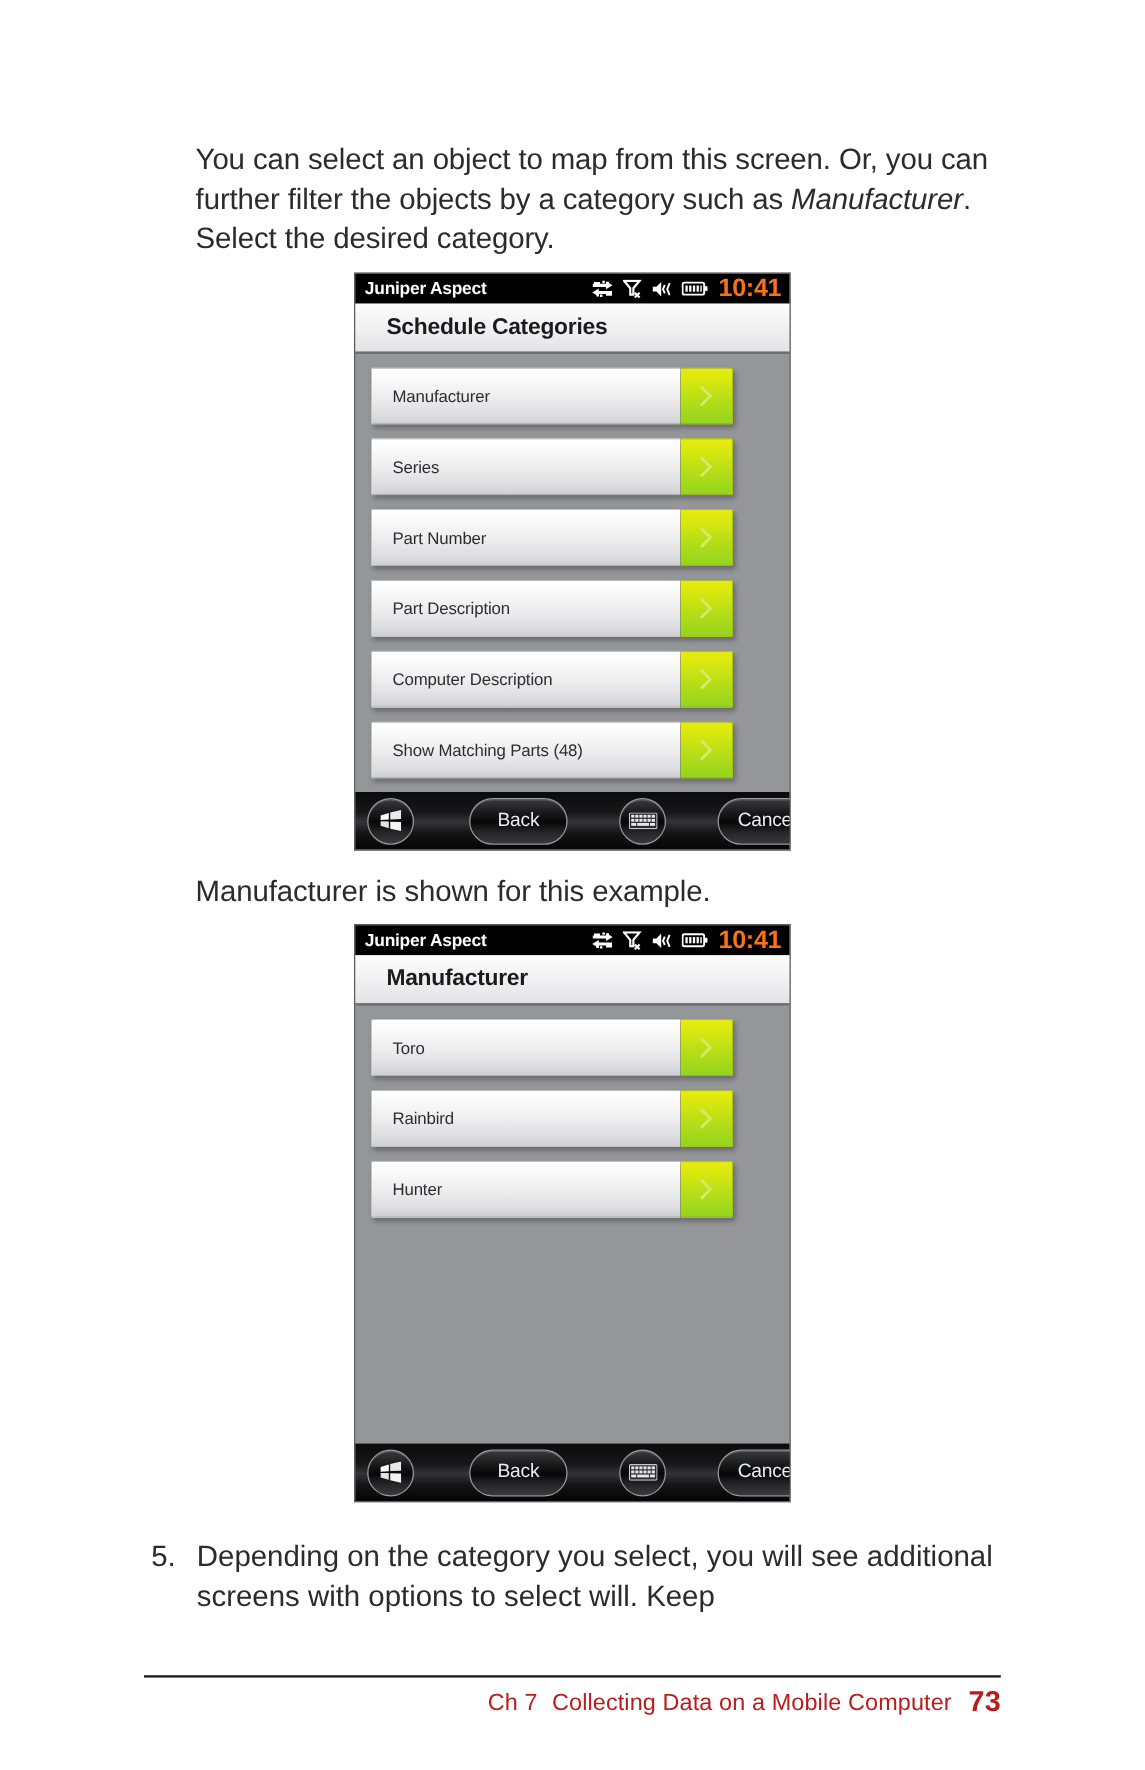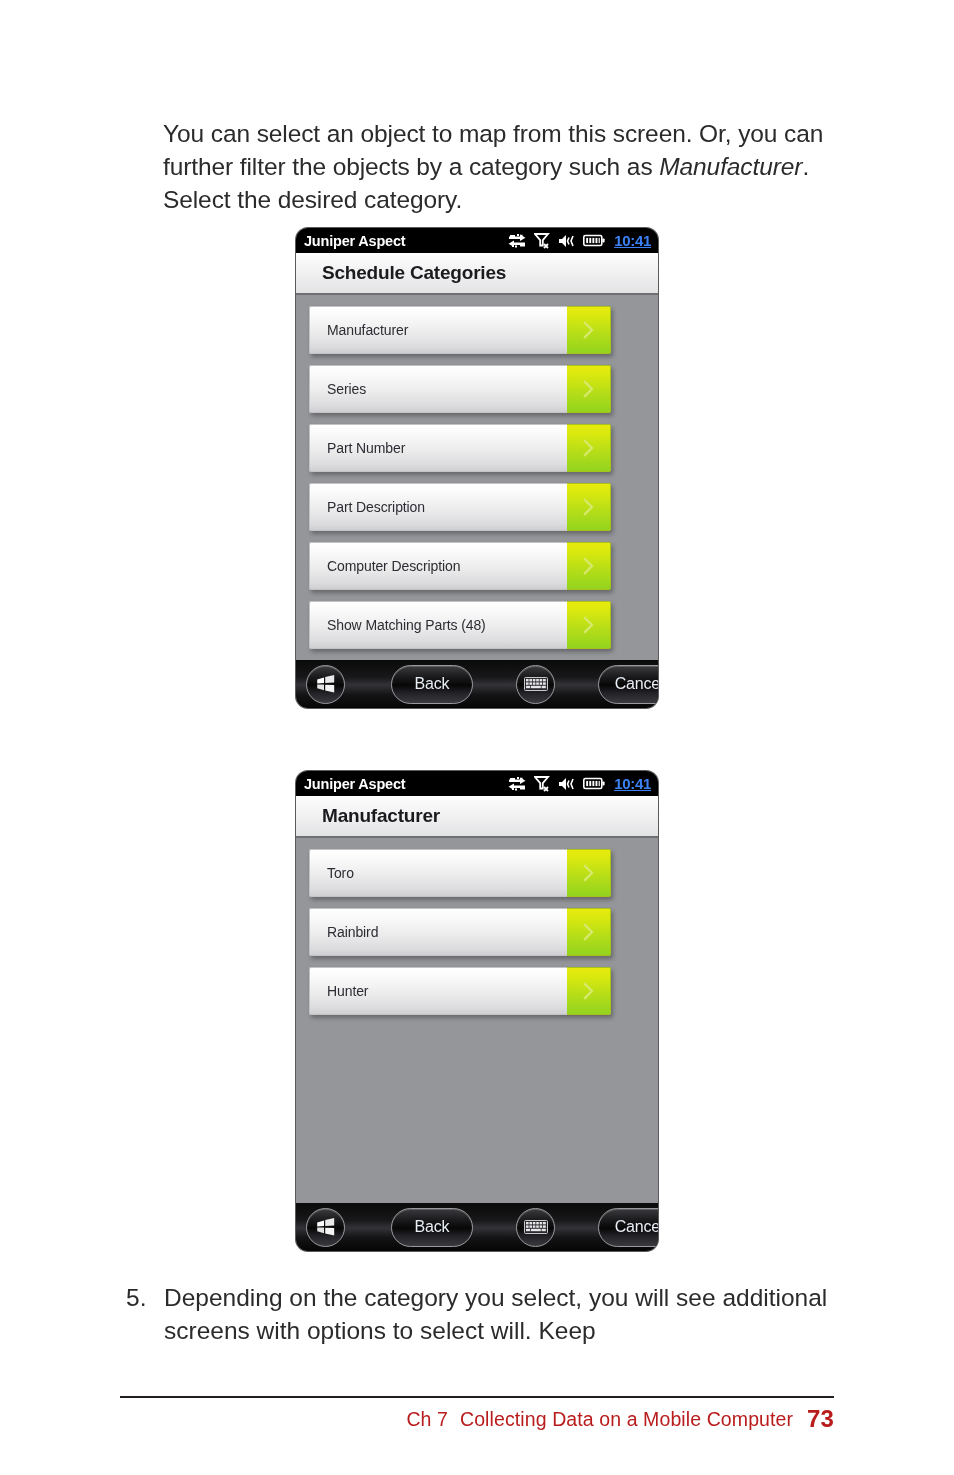--- a/index.html
+++ b/index.html
@@ -78,21 +78,20 @@
     vertical-align: -1px;
   }
 
   
   .device {
     position: absolute;
     width: 362px;
     background: #95969a;
     box-shadow: 0 0 0 1px #5b5b5b;
     overflow: hidden;
-    border-radius: 12px;
   }
   #device-1 { left: 296px; top: 228px; height: 480px; }
   #device-2 { left: 296px; top: 771px; height: 480px; }
 
   .titlebar {
     height: 25px;
     background: #000000;
     display: flex;
     align-items: center;
     padding: 0 7px 0 8px;
@@ -106,26 +105,25 @@
     flex: 0 0 auto;
   }
   .titlebar .spacer { flex: 1 1 auto; }
   .tb-icons {
     display: flex;
     align-items: center;
     gap: 7px;
   }
   .tb-icons svg { display: block; }
   .titlebar .clock {
-    color: #3b82f6;
-    font-size: 15px;
+    color: #f97316;
+    font-size: 21px;
     font-weight: bold;
     margin-left: 9px;
     letter-spacing: -0.3px;
-    text-decoration: underline;
   }
 
   .screen-header {
     height: 42px;
     background: linear-gradient(to bottom, #fdfdfd 0%, #f2f2f3 45%, #e3e3e5 100%);
     border-bottom: 2px solid #6e6f73;
     display: flex;
     align-items: center;
     padding-left: 26px;
     box-sizing: border-box;
@@ -363,20 +361,21 @@
         </svg>
       </div>
       <div class="tb-gap-c"></div>
       <div class="tb-btn pill">
         <span class="lbl">Cancel</span>
       </div>
     </div>
 
   </div>
 
+  <div class="para para-mid">Manufacturer is shown for this example.</div>
 
   <div class="device" id="device-2">
 
     <div class="titlebar">
       <span class="app-name">Juniper Aspect</span>
       <span class="spacer"></span>
       <span class="tb-icons">
         <span>
           <svg width="19" height="15" viewBox="0 0 19 15">
             <path d="M2 2 h5 v2 h-5z M9 1 h2 v2 h-2z M12.5 1.8 h2 v2 h-2z" fill="#fff"></path>

